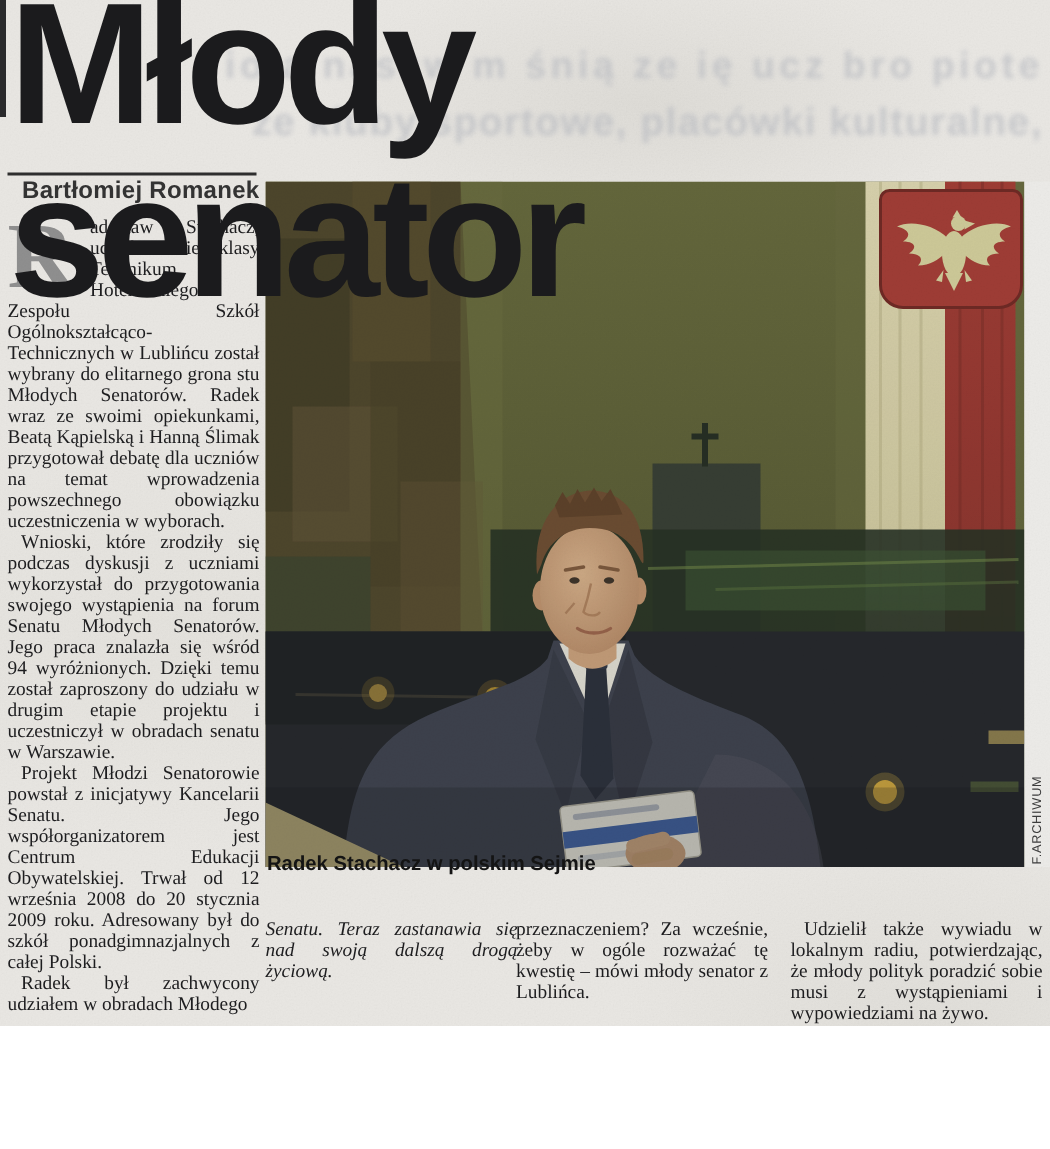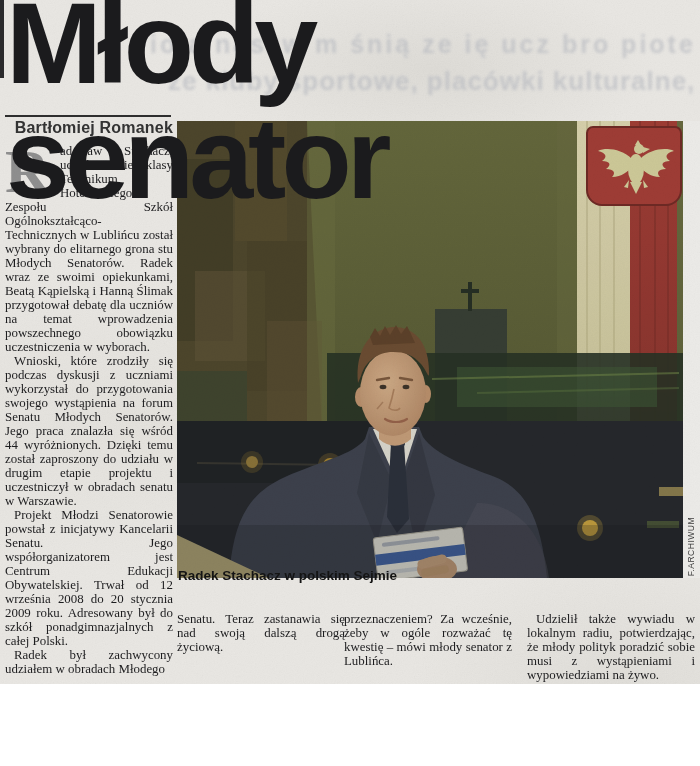--- a/index.html
+++ b/index.html
@@ -18,21 +18,21 @@
          font-weight:bold;filter:blur(1.6px);opacity:.6;white-space:nowrap;overflow:hidden;}
   .bleed-1{left:150px;top:30px;font-size:25px;width:548px;letter-spacing:3px;}
   .bleed-2{left:168px;top:66px;font-size:26px;width:528px;letter-spacing:1px;}
   .headline{position:absolute;left:6px;top:-14px;margin:0;z-index:3;
     font-family:"Liberation Sans",sans-serif;font-weight:bold;
     font-size:115px;letter-spacing:-5px;line-height:1;color:var(--headline,#1b1b1d);}
   .col{position:absolute;width:168px;font-size:12.9px;line-height:14px;text-align:justify;z-index:2;}
   .col p{margin:0;text-indent:9px;}
   .col p.first{text-indent:0;}
   .col-left{left:5px;top:115px;}
-  .col2{left:177px;top:612px;}
+  .col2{left:177px;top:612px;font-style:italic;}
   .col3{left:344px;top:612px;}
   .col4{left:527px;top:612px;}
   .byline-rule{border-top:2px solid #2e2e2e;width:166px;}
   .byline{font-family:"Liberation Sans",sans-serif;font-weight:bold;font-size:16px;
           color:#333;margin:4px 0 9px;letter-spacing:.2px;text-align:right;}
   .dropcap{float:left;font-size:62px;line-height:48px;width:52px;margin:3px 3px 0 0;
            color:var(--dropcap,#8f8f8f);font-weight:bold;font-family:"Liberation Serif",serif;}
   .photo{position:absolute;left:177px;top:121px;width:506px;height:457px;margin:0;z-index:2;}
   .photo svg{display:block;width:100%;height:100%;}
   .credit-strip{position:absolute;left:683px;top:121px;width:17px;height:457px;z-index:2;background:#ecebe8;}
@@ -52,21 +52,21 @@
 
   <div class="bleed bleed-1">ioła naszw m śnią ze ię ucz bro piote</div>
   <div class="bleed bleed-2">ze kluby sportowe, placówki kulturalne, nawet padane</div>
 
   <h1 class="headline">Młody senator</h1>
 
   <div class="col col-left">
     <div class="byline-rule"></div>
     <div class="byline">Bartłomiej Romanek</div>
     <p class="first"><span class="dropcap">R</span><span>adosław Stachacz, uczeń trzeciej klasy Technikum Hotelarskiego Zespołu Szkół Ogólnokształcąco-Technicznych w Lublińcu został wybrany do elitarnego grona stu Młodych Senatorów. Radek wraz ze swoimi opiekunkami, Beatą Kąpielską i Hanną Ślimak przygotował debatę dla uczniów na temat wprowadzenia powszechnego obowiązku uczestniczenia w wyborach.</span></p>
-    <p>Wnioski, które zrodziły się podczas dyskusji z uczniami wykorzystał do przygotowania swojego wystąpienia na forum Senatu Młodych Senatorów. Jego praca znalazła się wśród 44 wyróżnionych. Dzięki temu został zaproszony do udziału w drugim etapie projektu i uczestniczył w obradach senatu w Warszawie.</p>
+    <p>Wnioski, które zrodziły się podczas dyskusji z uczniami wykorzystał do przygotowania swojego wystąpienia na forum Senatu Młodych Senatorów. Jego praca znalazła się wśród 94 wyróżnionych. Dzięki temu został zaproszony do udziału w drugim etapie projektu i uczestniczył w obradach senatu w Warszawie.</p>
     <p>Projekt Młodzi Senatorowie powstał z inicjatywy Kancelarii Senatu. Jego współorganizatorem jest Centrum Edukacji Obywatelskiej. Trwał od 12 września 2008 do 20 stycznia 2009 roku. Adresowany był do szkół ponadgimnazjalnych z całej Polski.</p>
     <p>Radek był zachwycony udziałem w obradach Młodego</p>
   </div>
 
   <figure class="photo">
     <svg viewBox="0 0 506 457" preserveAspectRatio="none" xmlns="http://www.w3.org/2000/svg" role="img">
       <defs>
         <linearGradient id="wallg" x1="0" y1="0" x2="0" y2="1">
           <stop offset="0" stop-color="#64663c"></stop>
             <stop offset="1" stop-color="#4f5130"></stop>

